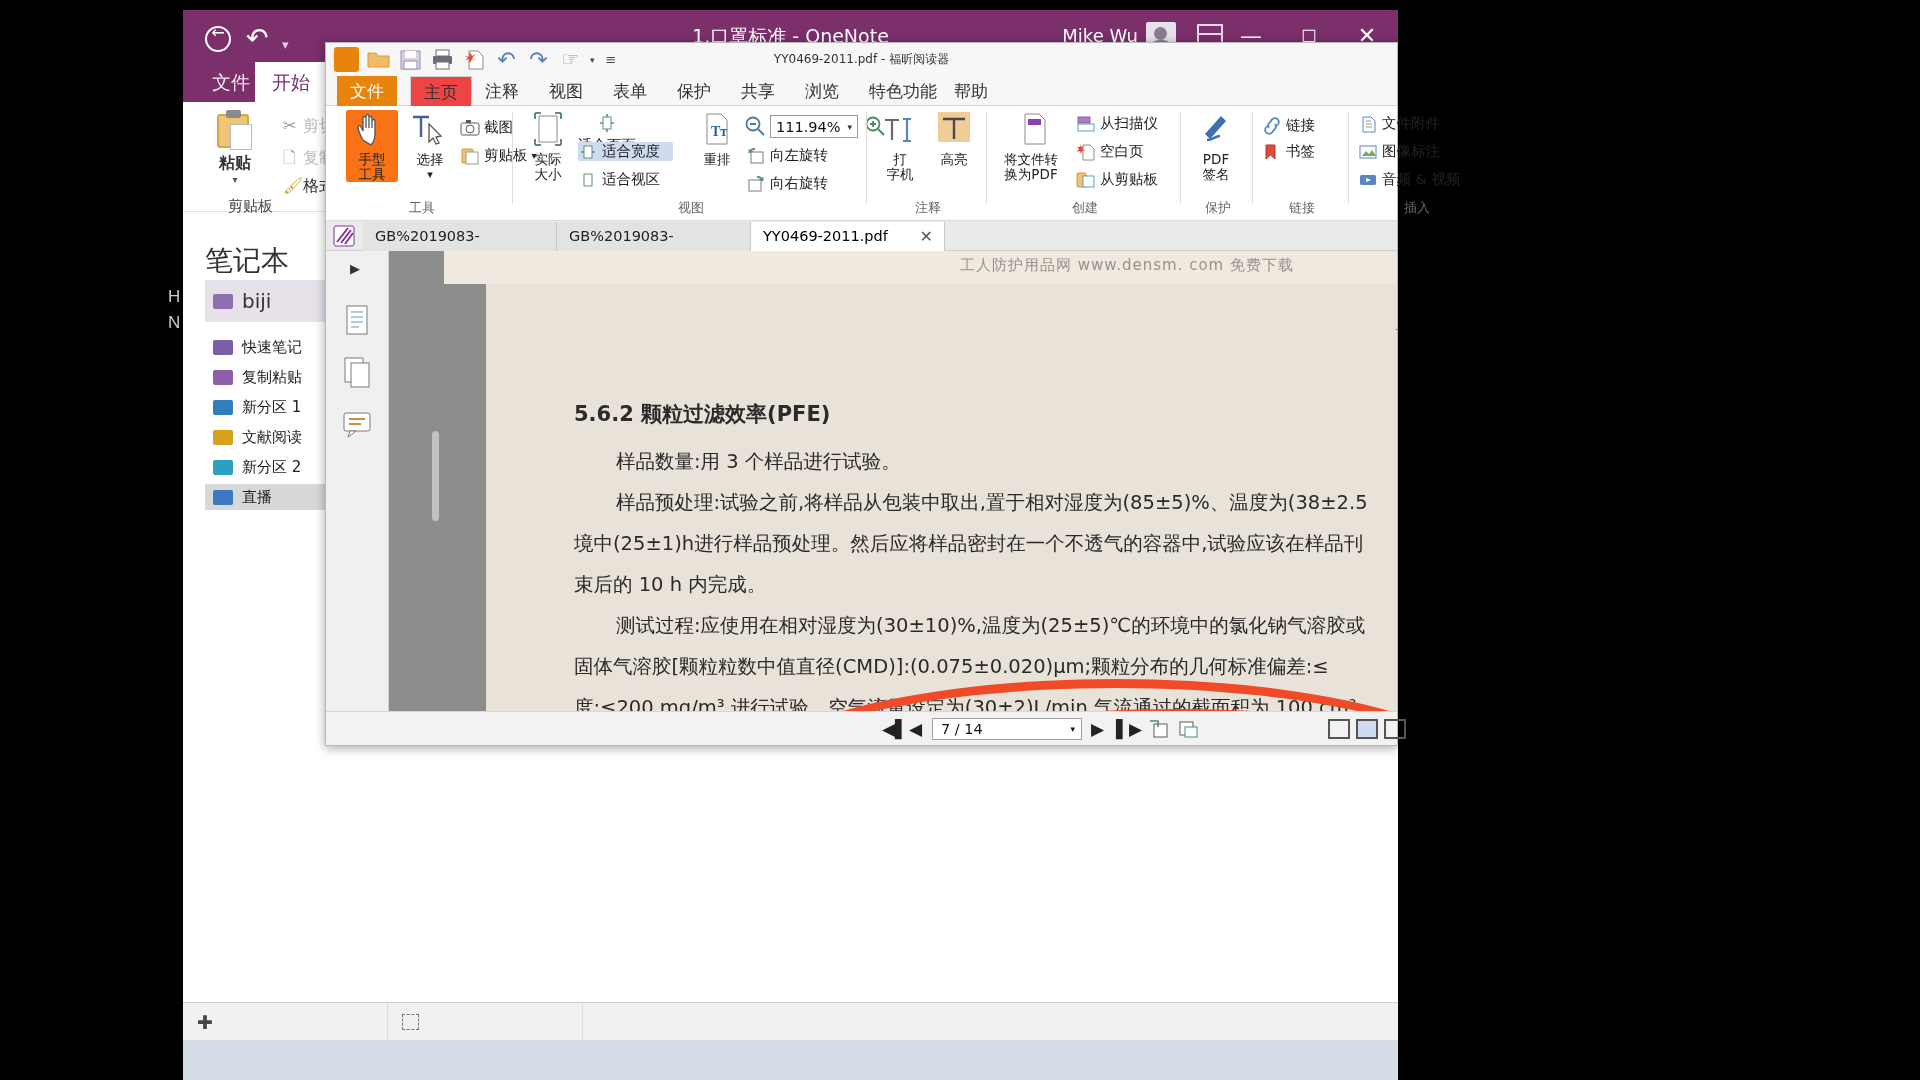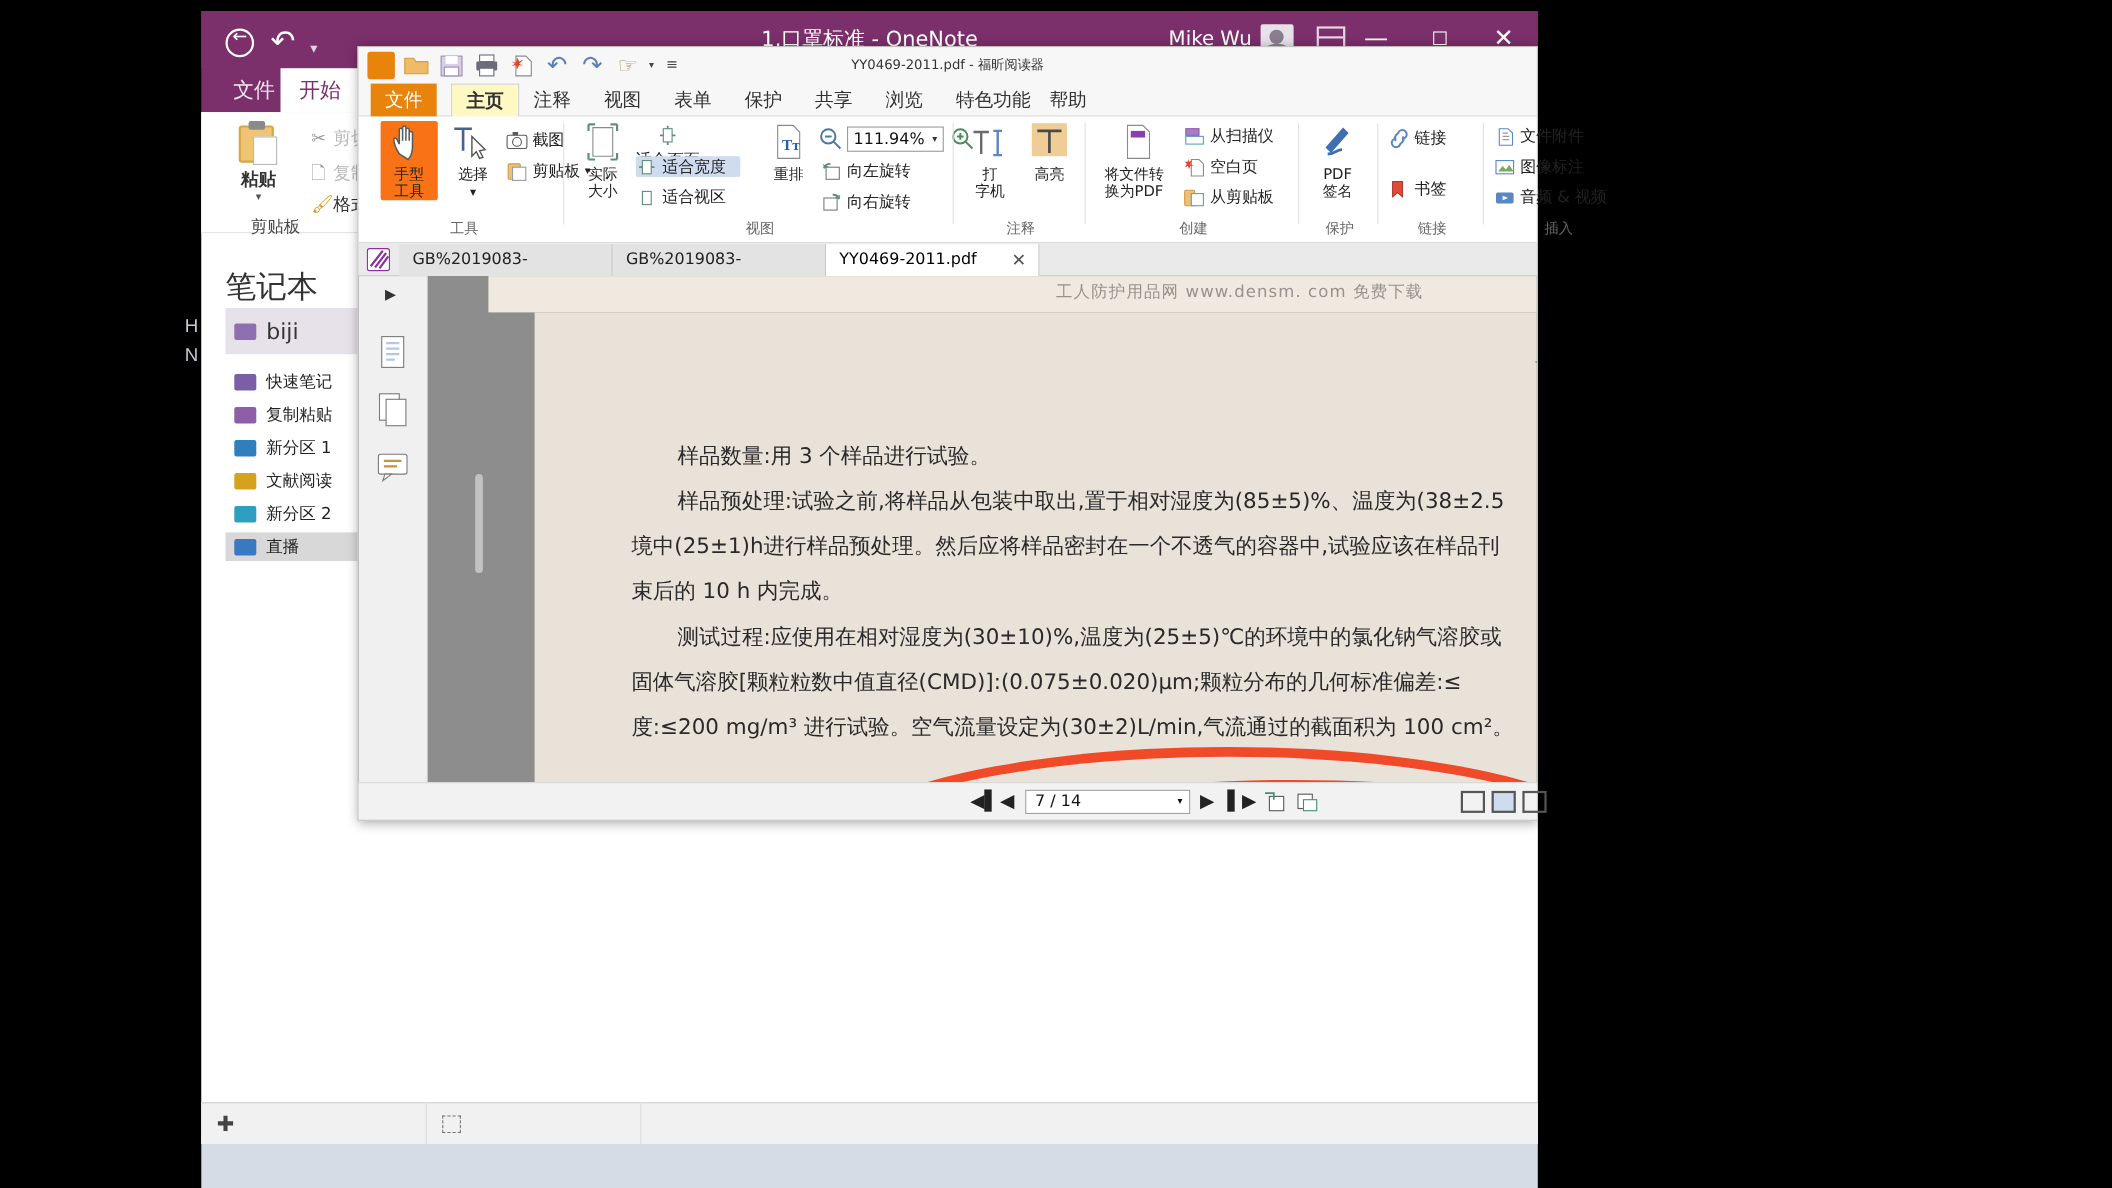--- a/index.html
+++ b/index.html
@@ -186,23 +186,22 @@
   .fx-tabs {
     position:absolute; left:0; top:33px; width:100%; height:30px;
     background:#f7f7f7; border-bottom:1px solid #d4d4d4;
   }
   .fx-tab {
     position:absolute; top:0; height:30px; line-height:30px;
     font-size:17px; color:#333; padding:0 13px;
   }
   .fx-tab.file { background:#e8830c; color:#fff; }
   .fx-tab.active {
-    background:#fef9c3; border:1px solid #d4d4d4; border-bottom:1px solid #fff;
+    background:#ef4444; border:1px solid #d4d4d4; border-bottom:1px solid #fff;
     height:31px;
-    font-weight:bold;
   }
 
   .fx-ribbon {
     position:absolute; left:0; top:63px; width:100%; height:115px;
     background:#fff; border-bottom:1px solid #dcdcdc;
   }
   .grp { position:absolute; top:0; height:115px; }
   .grp-sep {
     position:absolute; top:6px; width:1px; height:92px; background:#e0e0e0;
   }
@@ -697,21 +696,21 @@
       <div class="grp" style="left:930px; width:92px;">
         <div class="sm-btn" style="left:6px; top:10px;">
           <span class="si">
             <svg width="20" height="18" viewBox="0 0 20 18">
                 <path d="M7 11a4 4 0 010-5l2-2a4 4 0 115 5l-1 1" stroke="#5b86c4" stroke-width="1.8" fill="none"></path>
                 <path d="M13 7a4 4 0 010 5l-2 2a4 4 0 11-5-5l1-1" stroke="#5b86c4" stroke-width="1.8" fill="none"></path>
               </svg>
           </span>
           <span>链接</span>
         </div>
-        <div class="sm-btn" style="left:6px; top:56px;justify-content:center;">
+        <div class="sm-btn" style="left:6px; top:36px;justify-content:center;">
           <span class="si">
             <svg width="20" height="18" viewBox="0 0 20 18">
                 <path d="M4 2h9v14l-4.5-4L4 16z" fill="#e04a3a" stroke="#b03a2c"></path>
               </svg>
           </span>
           <span>书签</span>
         </div>
         <div class="grp-lbl">链接</div>
       </div>
       <div class="grp-sep" style="left:1022px"></div>
@@ -790,20 +789,21 @@
       <div class="fx-pagecol">
         <div class="fx-scrolltrack"></div>
 
         <div class="fx-pagetop">
           <div class="pg-watermark">工人防护用品网 www.densm. com 免费下载</div>
         </div>
 
         <div class="fx-page">
           <div class="pg-code">YY  046</div>
           <div class="pg-text">
+            <div class="pg-h">5.6.2    颗粒过滤效率(PFE)</div>
             <div class="pg-ind">样品数量:用 3 个样品进行试验。</div>
             <div class="pg-ind">样品预处理:试验之前,将样品从包装中取出,置于相对湿度为(85±5)%、温度为(38±2.5</div>
             <div>境中(25±1)h进行样品预处理。然后应将样品密封在一个不透气的容器中,试验应该在样品刊</div>
             <div>束后的 10 h 内完成。</div>
             <div class="pg-ind">测试过程:应使用在相对湿度为(30±10)%,温度为(25±5)℃的环境中的氯化钠气溶胶或</div>
             <div>固体气溶胶[颗粒粒数中值直径(CMD)]:(0.075±0.020)μm;颗粒分布的几何标准偏差:≤</div>
             <div>度:≤200 mg/m³ 进行试验。空气流量设定为(30±2)L/min,气流通过的截面积为 100 cm²。</div>
 
           </div>
           <div class="pg-tail">5.7   压力差</div>

